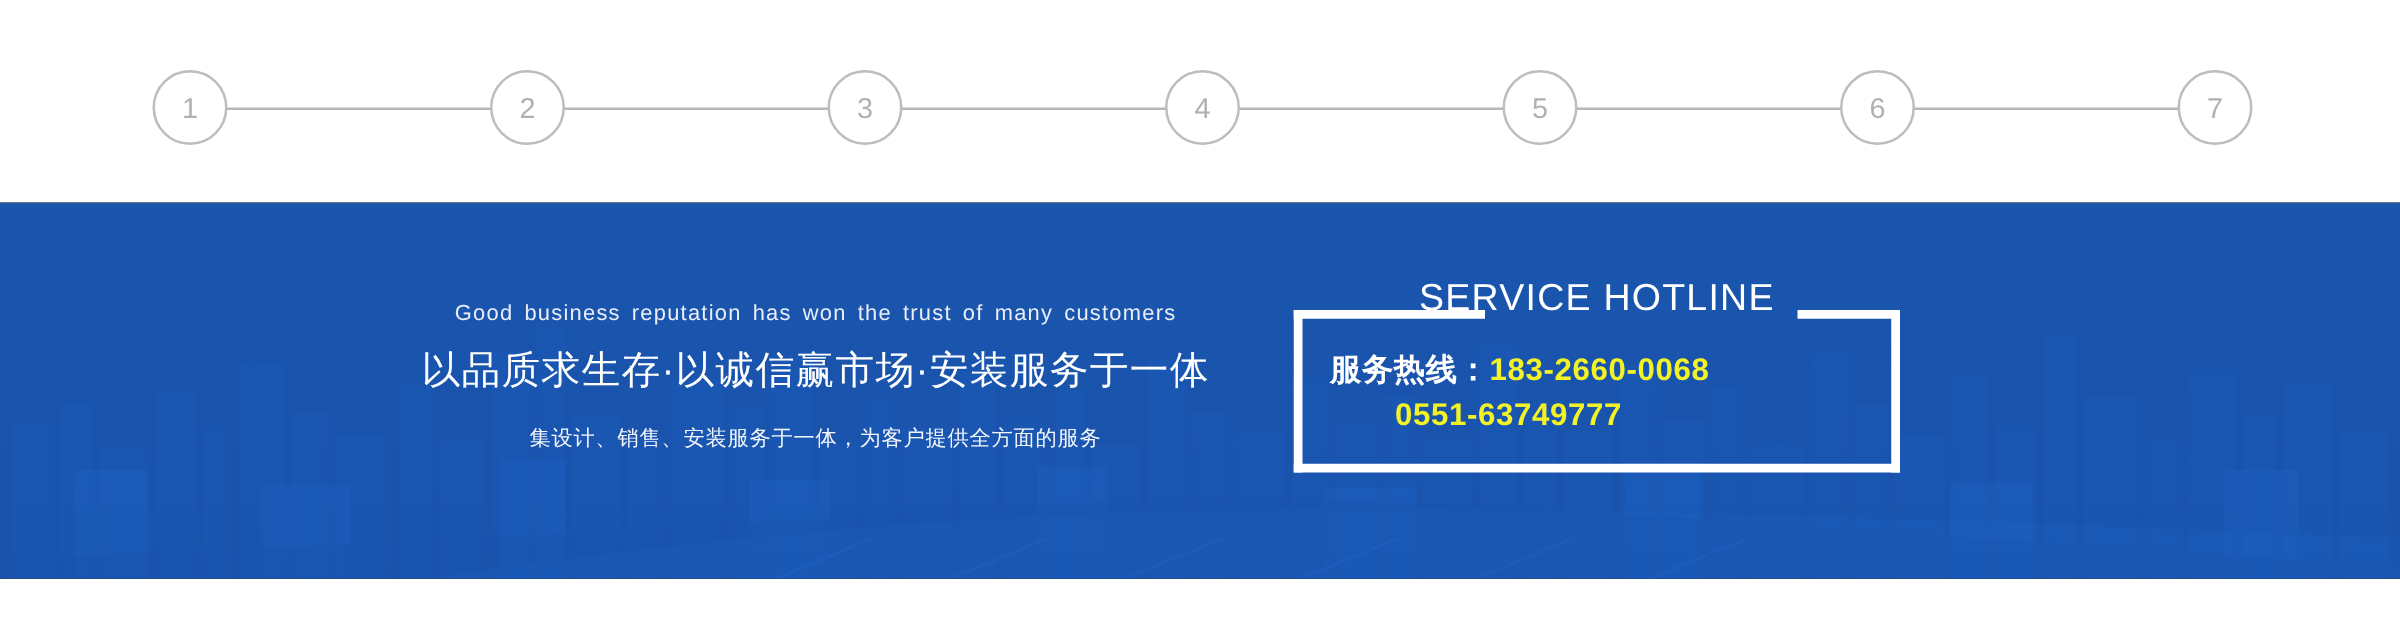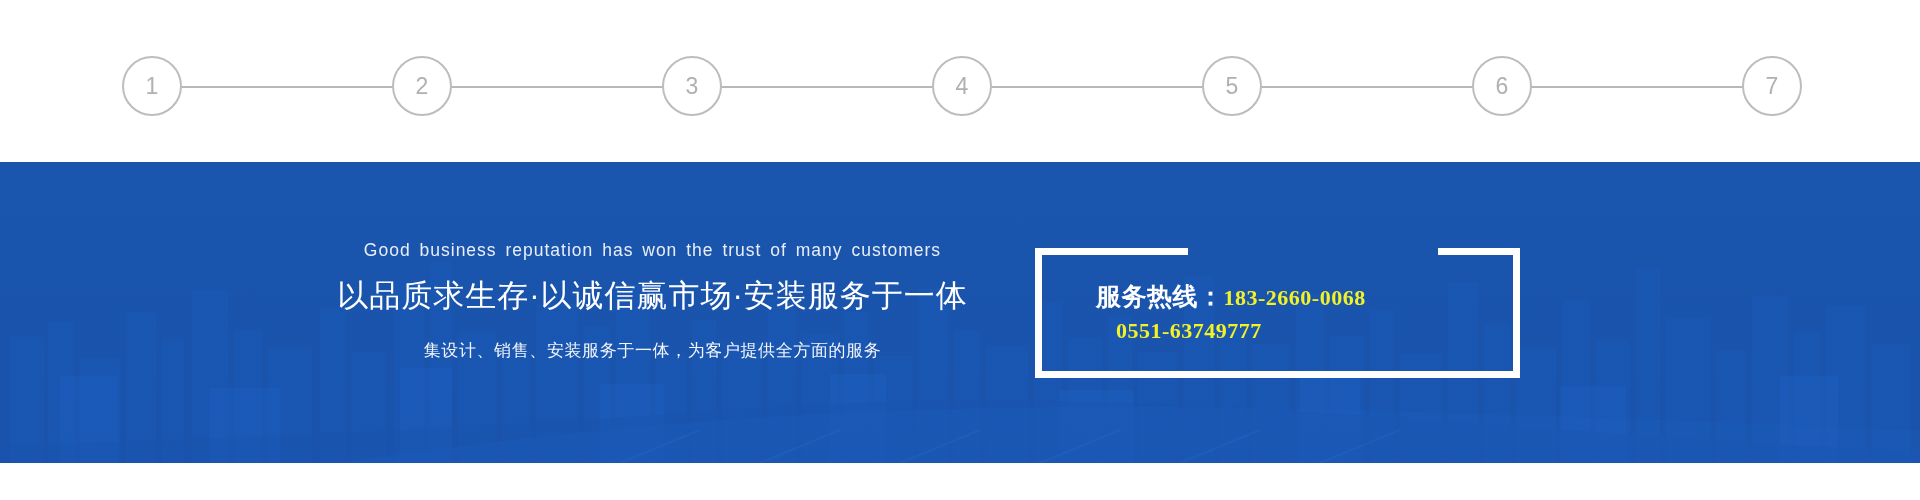--- a/index.html
+++ b/index.html
@@ -73,29 +73,29 @@
 
   #hotline-title {
     position:absolute; left:0; top:-24px; width:485px;
     text-align:center; color:#ffffff;
     font-size:30px; font-weight:400; letter-spacing:1px;
     line-height:1; white-space:nowrap;
   }
   #hotline-rows { position:absolute; left:0; top:34px; width:485px; }
   .hl-row {
     display:flex; align-items:baseline; justify-content:flex-start;
-    padding-left:61px; line-height:1.15;
+    padding-left:29px; line-height:1.15;
   }
   .hl-label {
     font-size:25px; font-weight:bold; color:#ffffff;
     letter-spacing:0.5px; white-space:nowrap;
   }
   .hl-number {
-    font-size:22px; font-weight:bold; color:#f2f227;
-    letter-spacing:0.5px; white-space:nowrap;font-family:Liberation Serif, serif;
+    font-size:25px; font-weight:bold; color:#f2f227;
+    letter-spacing:0.5px; white-space:nowrap;
   }
   .hl-row-2 { padding-left:81px; margin-top:7px; }
 </style>
 </head>
 <body>
 
 <div id="page">
 
   <div id="stepper">
     <div class="step-track"></div>
@@ -211,20 +211,21 @@
       <div id="slogan-sub">集设计、销售、安装服务于一体，为客户提供全方面的服务</div>
     </div>
 
     <div id="hotline">
       <div class="frame-edge edge-left"></div>
       <div class="frame-edge edge-right"></div>
       <div class="frame-edge edge-bottom"></div>
       <div class="frame-edge edge-top-l"></div>
       <div class="frame-edge edge-top-r"></div>
 
+      <div id="hotline-title">SERVICE  HOTLINE</div>
 
       <div id="hotline-rows">
         <div class="hl-row">
           <span class="hl-label">服务热线：</span>
           <span class="hl-number">183-2660-0068</span>
         </div>
         <div class="hl-row hl-row-2">
           <span class="hl-number">0551-63749777</span>
         </div>
       </div>

